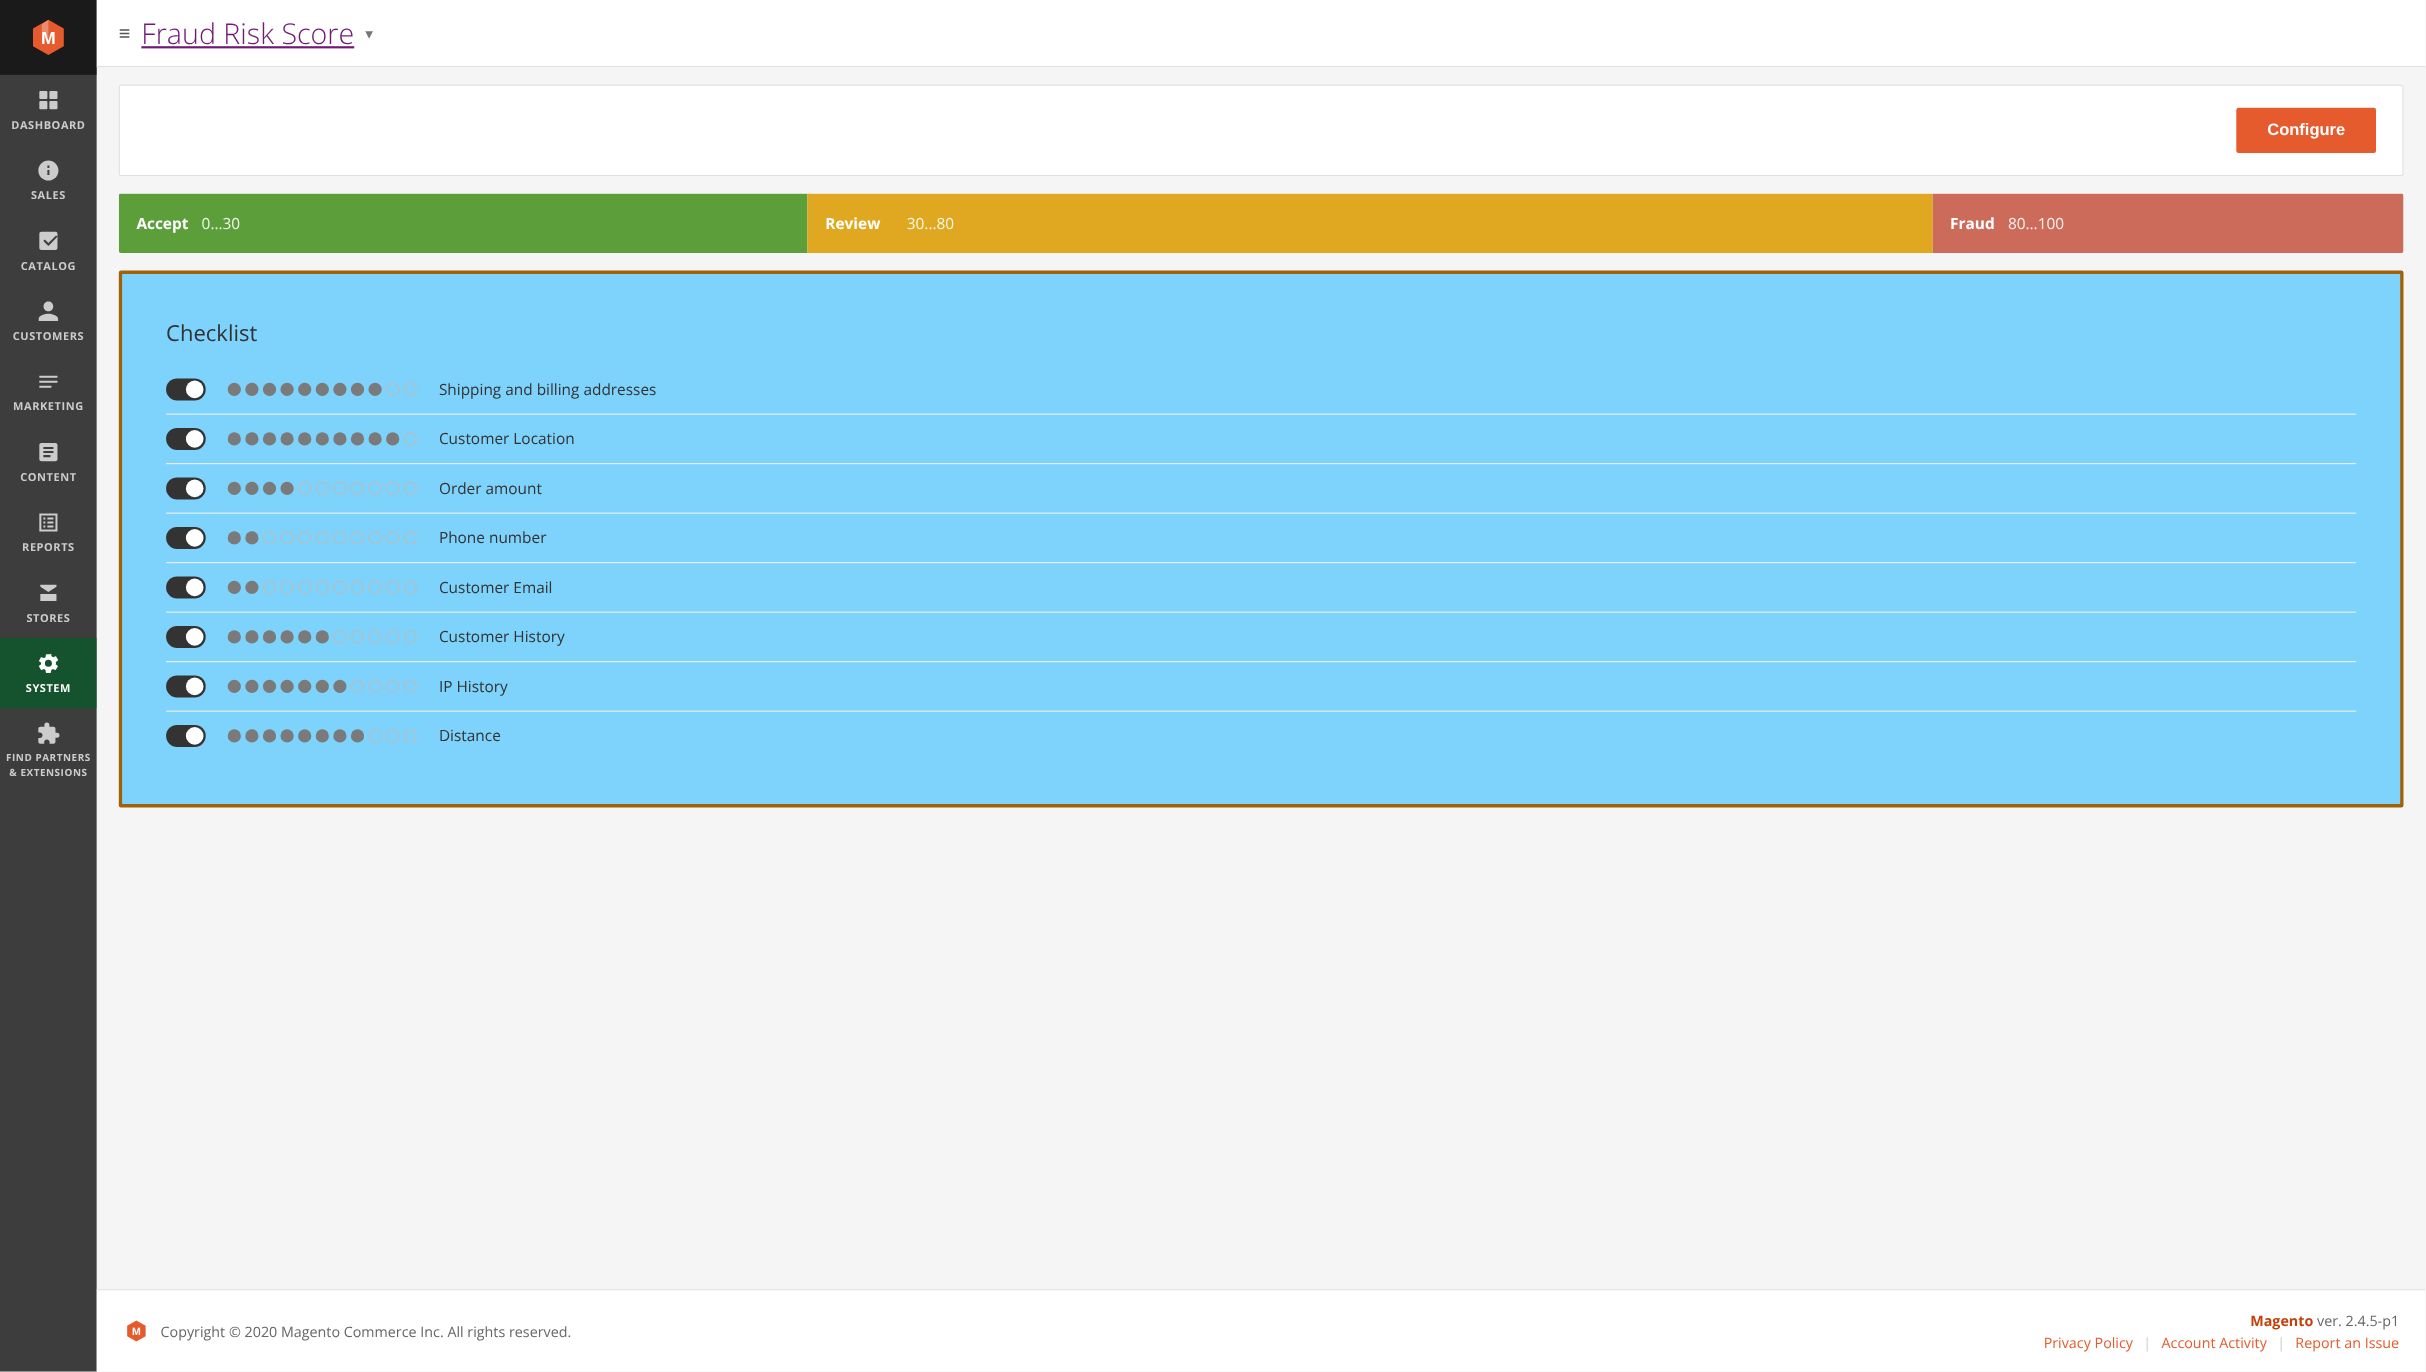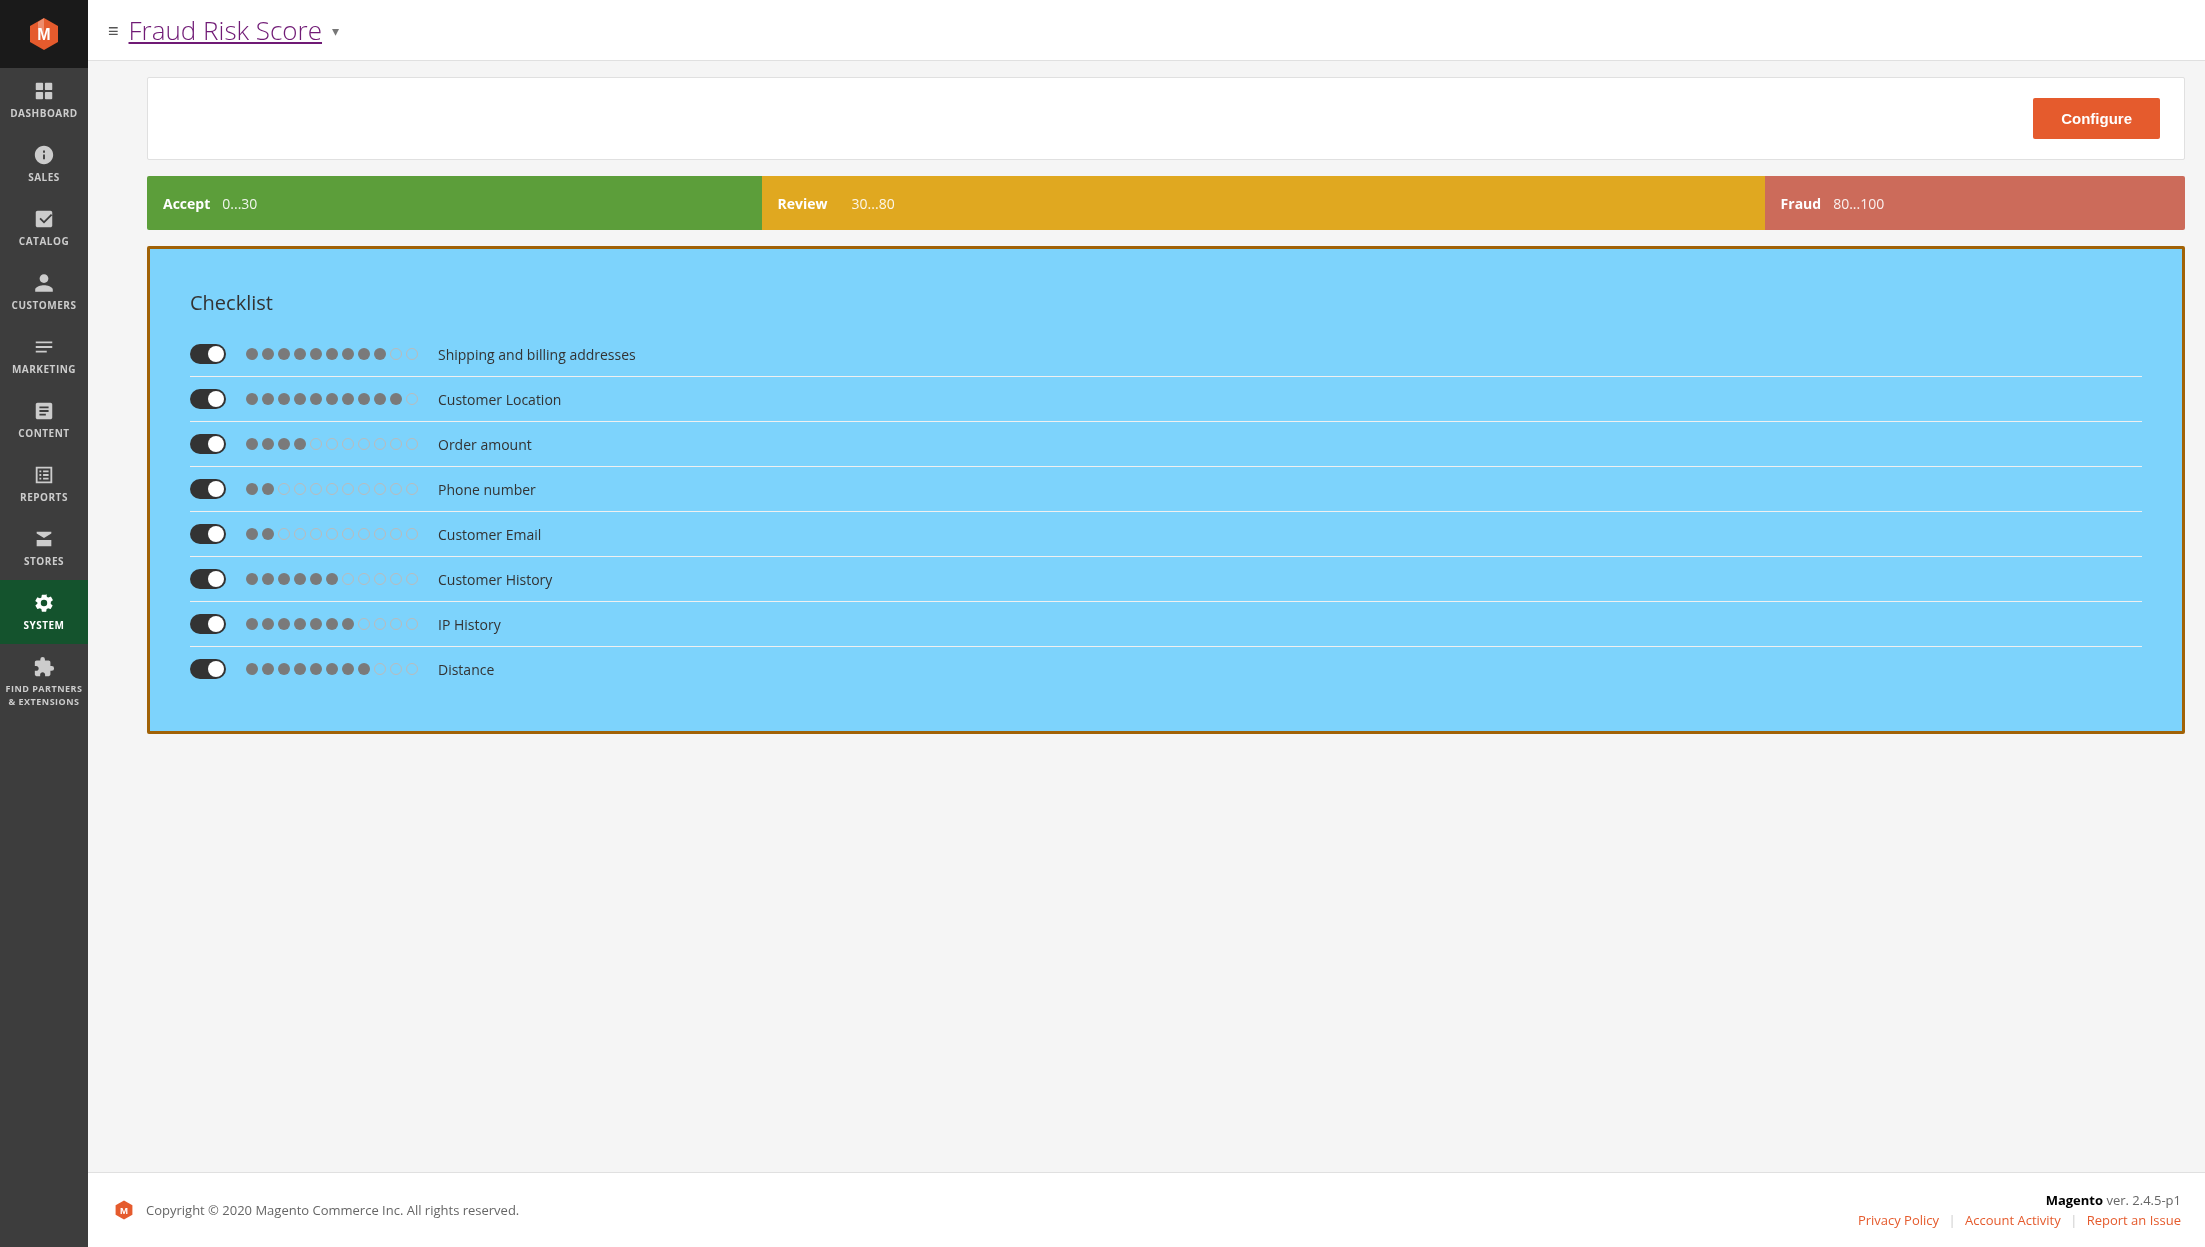--- a/index.html
+++ b/index.html
@@ -75,21 +75,20 @@
     .header-dropdown-icon {
       font-size: 14px;
       color: #777;
       cursor: pointer;
     }
 
     
     .content-area {
       flex: 1;
       padding: 0 20px 20px 20px;
-      margin-left: 39px;
     }
 
     
     .configure-bar {
       background: #fff;
       border: 1px solid #e0e0e0;
       border-radius: 2px;
       margin: 16px 0 0 0;
       padding: 20px 24px;
       display: flex;
@@ -238,21 +237,21 @@
     .footer-logo { width: 24px; height: 24px; }
     .footer-right {
       font-size: 13px;
       color: #666;
       text-align: right;
     }
     .footer-right a {
       color: #e55b2d;
       text-decoration: none;
     }
-    .footer-magento { font-weight: 700; color: #000000; margin-top: 40px; }
+    .footer-magento { font-weight: 700; color: #c2410c; margin-top: 40px; }
     .footer-links { margin-top: 2px; }
     .footer-sep { color: #ccc; margin: 0 6px; }
   </style>
 </head>
 <body>
 
 <nav class="sidebar">
   <div class="sidebar-logo">
 
     <svg viewBox="0 0 40 40" xmlns="http://www.w3.org/2000/svg">

